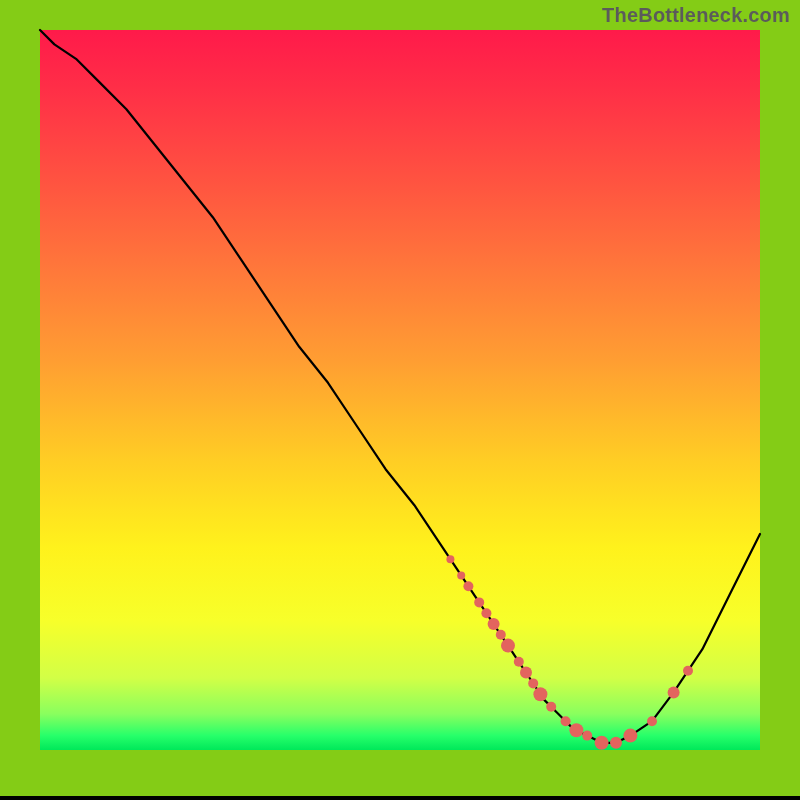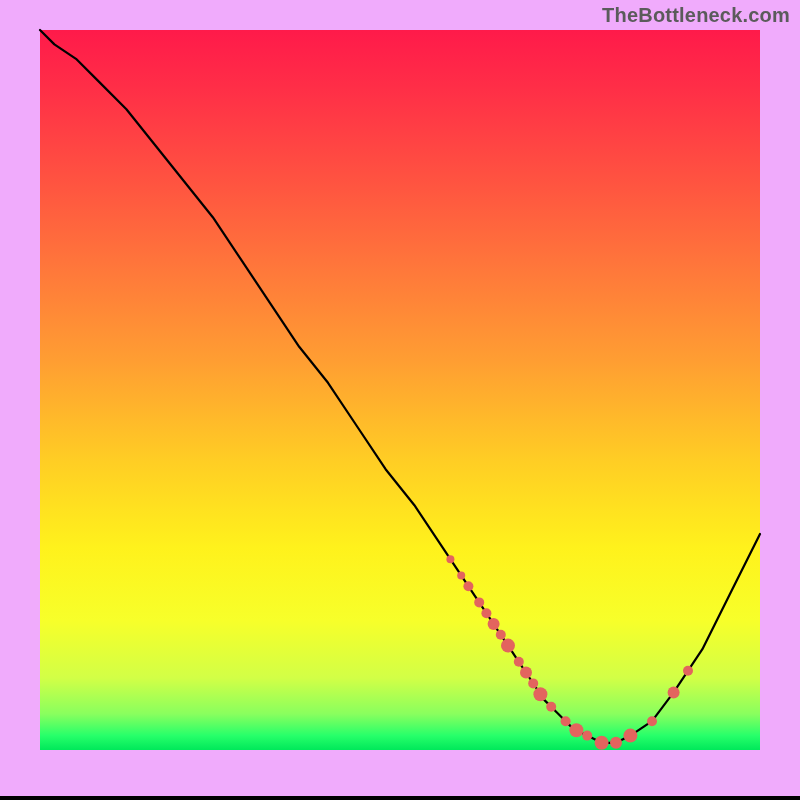--- a/index.html
+++ b/index.html
@@ -7,21 +7,21 @@
     padding: 0;
     width: 800px;
     height: 800px;
     background: #000000;
     overflow: hidden;
   }
   .outer {
     position: relative;
     width: 800px;
     height: 796px;
-    background: #f0abfc;
+    background: #84cc16;
   }
   .watermark {
     position: absolute;
     top: 4px;
     right: 10px;
     font-family: Arial, Helvetica, sans-serif;
     font-size: 20px;
     font-weight: 600;
     color: #5b5b5b;
     letter-spacing: 0.2px;

